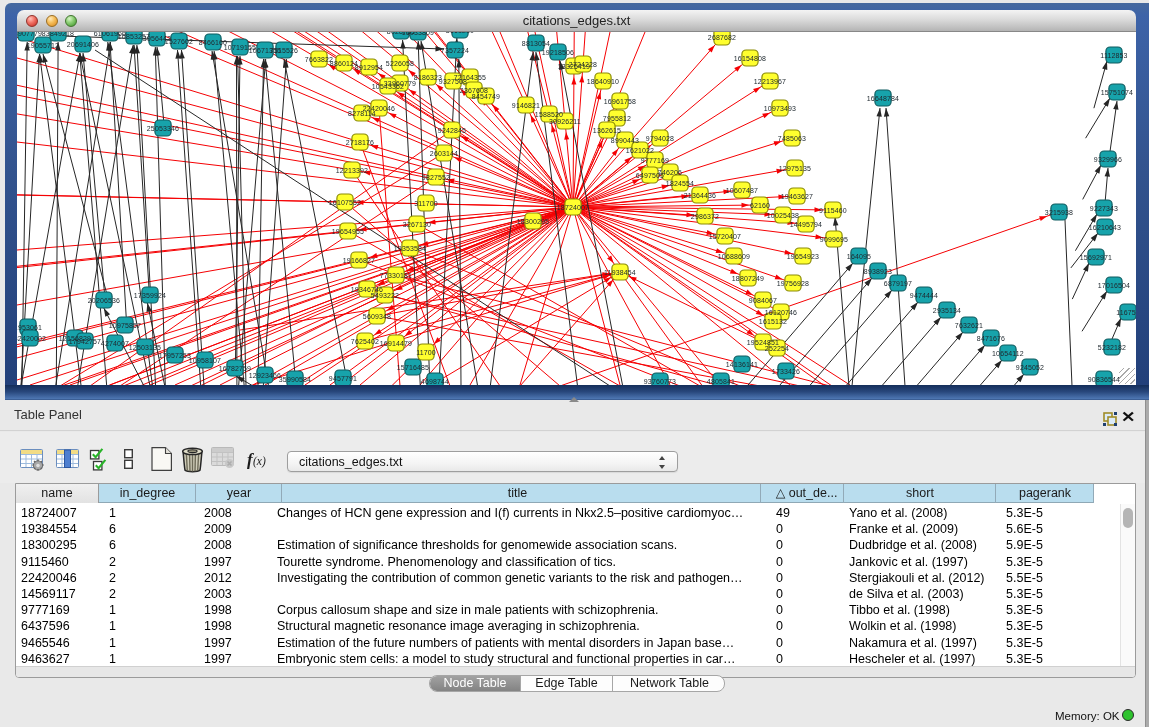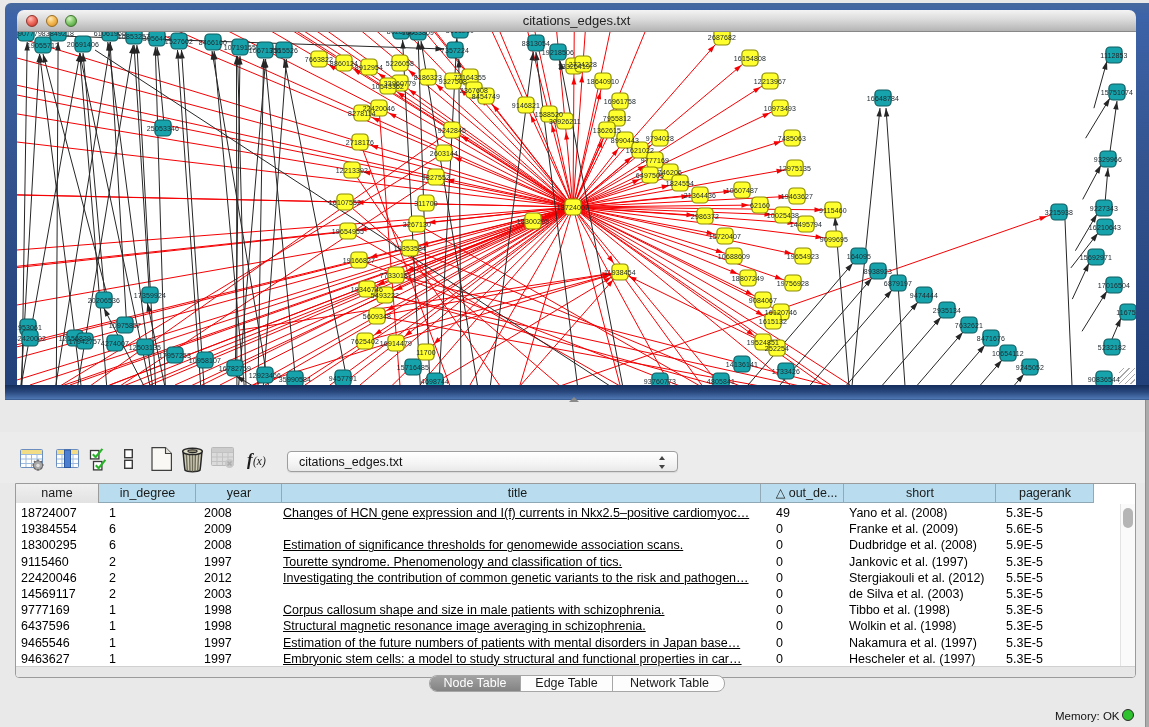--- a/index.html
+++ b/index.html
@@ -46,21 +46,21 @@
 
 #tablebox { position:absolute; left:15px; top:83px; width:1121px; height:195px; background:#fff;
   border:1px solid #9b9b9b; border-radius:0 0 4px 4px; overflow:hidden; }
 #thead { position:absolute; left:0; top:0; width:1078px; height:19px; background:#b9ddee; border-bottom:1px solid #8fa8b5; }
 #thead .hc { position:absolute; top:0; height:19px; border-right:1px solid #92aab8; font-size:12.5px;
   color:#1a1a1a; text-align:center; line-height:18px; }
 #thead .hc.first { background:linear-gradient(180deg,#f0f0f0,#e2e2e2); border-right:1px solid #9b9b9b; }
 #tbody { position:absolute; left:0; top:21px; width:1104px; }
 .tr { position:relative; height:16.2px; font-size:12.5px; color:#000; white-space:nowrap; }
 .tr span { position:absolute; top:0px; line-height:16.2px; }
-.c1 { left:5px; } .c2 { left:93px; } .c3 { left:188px; } .c4 { left:267px;text-decoration:underline; }
+.c1 { left:5px; } .c2 { left:93px; } .c3 { left:188px; } .c4 { left:261px; }
 .c5 { left:760px; } .c6 { left:833px; } .c7 { left:990px; }
 #vscroll { position:absolute; right:0px; top:20px; width:15px; height:163px; background:#fafafa; border-left:1px solid #e3e3e3; }
 #vthumb { position:absolute; left:2px; top:4px; width:10px; height:20px; background:#b5b5b5; border-radius:5px; }
 #hstrip { position:absolute; left:0; bottom:0; width:100%; height:11px; background:#e7e7e7; border-top:1px solid #d0d0d0; }
 
 #tabs { position:absolute; left:429px; top:275px; width:296px; height:17px; border:1px solid #a6a6a6;
   border-radius:8px; background:#fdfdfd; font-size:12.5px; overflow:hidden; }
 #tabs .seg { position:absolute; top:0; height:100%; text-align:center; line-height:15px; color:#1a1a1a; }
 #tabs .seg.sel { background:linear-gradient(180deg,#a2a2a2,#838383); color:#fff; }
 #tabs .d1 { position:absolute; left:90px; top:0; width:1px; height:100%; background:#a6a6a6; }
@@ -703,20 +703,31 @@
 </g>
 </g>
       </svg>
     <div id="grip"></div>
   </div>
   <div id="winbottom"></div>
 </div>
 
 <div id="panel">
   <div id="collapse"></div>
+  <div id="phead">
+      <span class="t">Table Panel</span>
+    <svg id="floatico" width="15" height="14">
+      <rect x="1" y="1" width="8" height="8" fill="#dcebf8" stroke="#a08c28" stroke-width="1.6"></rect>
+      <rect x="5" y="5" width="8" height="8" fill="#dcebf8" stroke="#a08c28" stroke-width="1.6"></rect>
+      <rect x="11" y="0" width="3" height="3" fill="#1e3f6e"></rect>
+      <rect x="0" y="11" width="3" height="3" fill="#1e3f6e"></rect>
+      <rect x="11" y="11" width="3" height="3" fill="#1e3f6e"></rect>
+    </svg>
+    <span id="closex">✕</span>
+  </div>
   <div id="ptools">
     <svg width="280" height="51" style="position:absolute;left:0;top:0">
 
 <g transform="translate(20,17)">
  <rect x="0.5" y="0.5" width="22" height="18" rx="1" fill="#fff" stroke="#6b8ebe"></rect>
  <rect x="1" y="1" width="21" height="4" fill="#f2dc85"></rect>
  <path d="M1 5.5h21 M1 10h21 M1 14.5h21 M6 5v13 M11.5 5v13 M17 5v13" stroke="#9dbbdd" stroke-width="1" fill="none"></path>
  <circle cx="18" cy="16.5" r="4.6" fill="#a8a8a8" stroke="#6e6e6e"></circle>
  <circle cx="18" cy="16.5" r="1.8" fill="#e0e0e0"></circle>
  <g stroke="#666" stroke-width="1.6">

